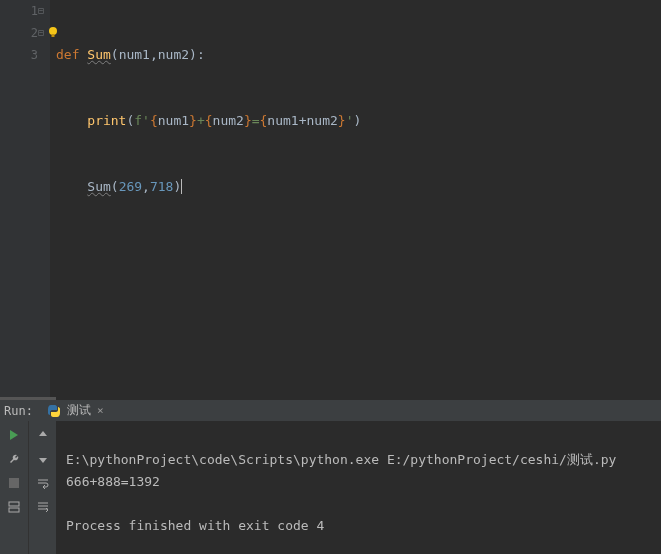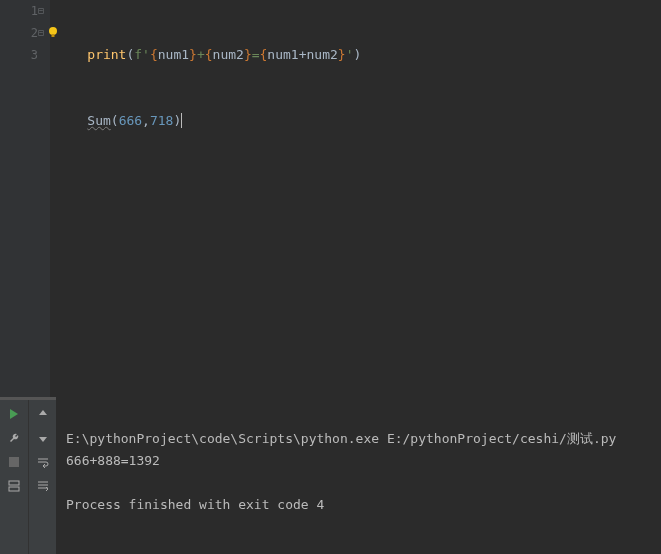--- a/index.html
+++ b/index.html
@@ -43,29 +43,43 @@
       <span class="bulb-icon">
         <svg width="14" height="14" viewBox="0 0 14 14">
             <circle cx="7" cy="6" r="4" fill="#f5c518"></circle>
             <rect x="5.5" y="9" width="3" height="3" fill="#c09010"></rect>
           </svg>
       </span>
     </div>
     <div class="gutter-line"><span>3</span></div>
   </div>
   <div class="code">
+    <div class="code-line"><span class="kw">def </span><span class="fn underline">Sum</span><span>(</span><span class="param">num1</span><span>,</span><span class="param">num2</span><span>):</span></div>
     <div class="code-line"><span>    </span><span class="fn">print</span><span>(</span><span class="str">f'</span><span class="brace">{</span><span>num1</span><span class="brace">}</span><span class="str">+</span><span class="brace">{</span><span>num2</span><span class="brace">}</span><span class="str">=</span><span class="brace">{</span><span>num1</span><span>+</span><span>num2</span><span class="brace">}</span><span class="str">'</span><span>)</span></div>
-    <div class="code-line"><span>    </span><span class="underline">Sum</span><span>(</span><span class="num">666</span><span>,</span><span class="num">718</span><span class="cursor">)</span></div>
+    <div class="code-line"><span>    </span><span class="underline">Sum</span><span>(</span><span class="num">269</span><span>,</span><span class="num">718</span><span class="cursor">)</span></div>
     <div class="code-scroll"></div>
   </div>
 </div>
 
 <div class="splitter"></div>
 
 <div class="run-panel">
+  <div class="run-header">
+    <span class="run-label">Run:</span>
+    <div class="run-tab">
+      <span class="py-icon">
+        <svg width="14" height="14" viewBox="0 0 14 14">
+            <path d="M4 1h4c1 0 2 1 2 2v3H5c-1 0-2 1-2 2v3c-1 0-2-1-2-2V5c0-2 1-4 3-4z" fill="#3571a3"></path>
+            <path d="M10 13H6c-1 0-2-1-2-2V8h5c1 0 2-1 2-2V3c1 0 2 1 2 2v4c0 2-1 4-3 4z" fill="#ffd43b"></path>
+          </svg>
+      </span>
+      <span>测试</span>
+      <span class="close-x">×</span>
+    </div>
+  </div>
   <div class="run-body">
     <div class="run-toolbar">
       <div class="tb-btn">
           <svg width="12" height="12">
             <path d="M2 1L10 6L2 11z" fill="#499c54"></path>
           </svg>
         </div>
       <div class="tb-btn">
           <svg width="12" height="12">
             <path d="M9 2a3 3 0 00-4 4L2 9l1 1 3-3a3 3 0 004-4l-2 2-1-1 2-2z" fill="#aaa"></path>

